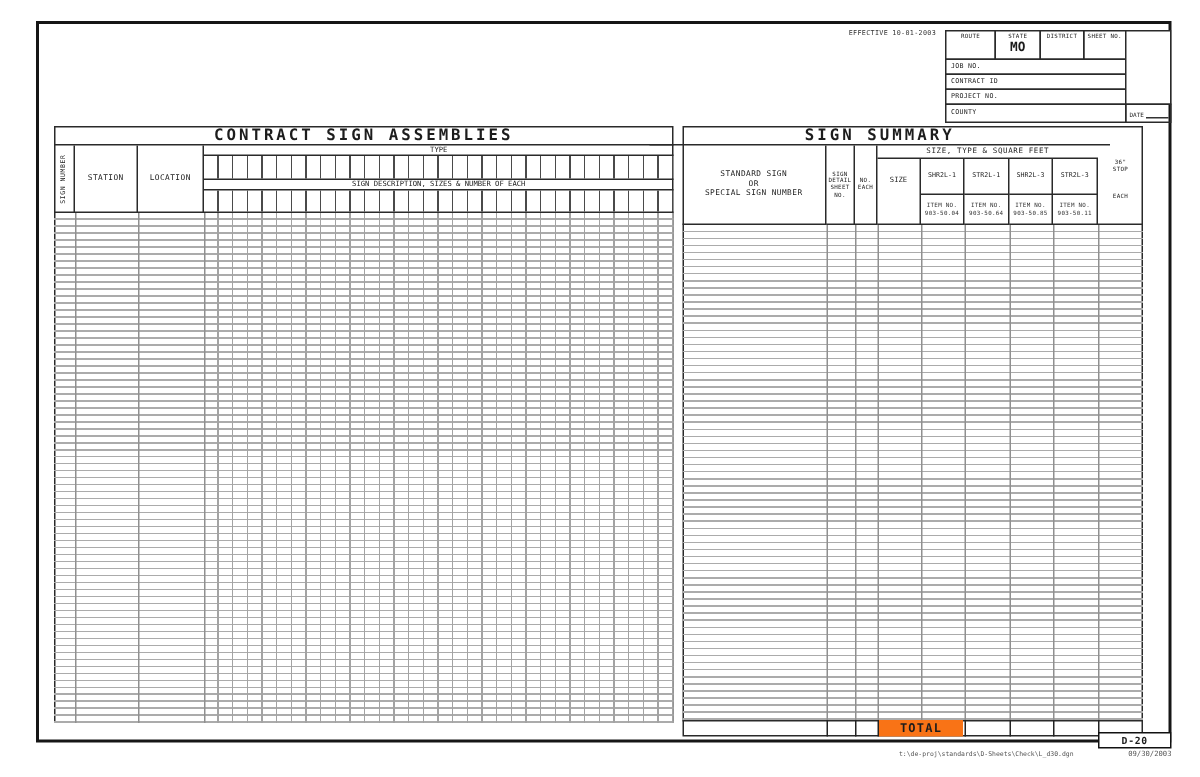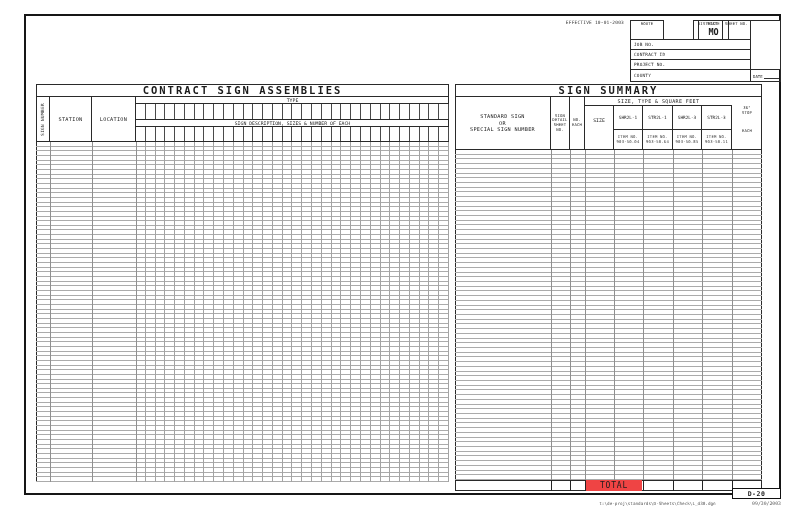--- a/index.html
+++ b/index.html
@@ -31,21 +31,21 @@
 </head>
 <body>
 
 <div class="abs" style="left:24px; top:14px; width:757px; height:481px; border:2px solid #161616;"></div>
 
 <div class="abs t-xs" style="left:498px; top:20px; width:126px; text-align:right; font-size:4.5px; color:#333;">EFFECTIVE 10-01-2003</div>
 
 <div class="abs bdr" style="left:630px; top:20px; width:34px; height:20px;">
   <div class="t-tiny ctr" style="margin-top:1px;">ROUTE</div>
 </div>
-<div class="abs bdr" style="left:698px; top:20px; width:31px; height:20px;">
+<div class="abs bdr" style="left:663px; top:20px; width:31px; height:20px;">
   <div class="t-tiny ctr" style="margin-top:1px;">STATE</div>
   <div class="ctr" style="font-size:8.5px; font-weight:bold; line-height:10px;">MO</div>
 </div>
 <div class="abs bdr" style="left:693px; top:20px; width:30px; height:20px;">
   <div class="t-tiny ctr" style="margin-top:1px;">DISTRICT</div>
 </div>
 <div class="abs bdr" style="left:722px; top:20px; width:29px; height:20px;">
   <div class="t-tiny ctr" style="margin-top:1px;">SHEET NO.</div>
 </div>
 
@@ -84,21 +84,21 @@
 <div class="abs vcells" style="left:136px; top:127px; width:313px; height:15px; border-bottom:1px solid #2a2a2a;"></div>
 
 <div class="abs hlines" style="left:36px; top:142px; width:413px; height:340px;"></div>
 <div class="abs vlines" style="left:136px; top:142px; width:313px; height:340px;"></div>
 <div class="abs thin" style="left:50px; top:142px; height:340px;"></div>
 <div class="abs thin" style="left:92px; top:142px; height:340px;"></div>
 <div class="abs thin" style="left:136px; top:142px; height:340px;"></div>
 
 <div class="abs" style="left:455px; top:84px; width:307px; height:407px; border:1px solid #2a2a2a;"></div>
 
-<div class="abs ctr t-title" style="left:455px; top:84px; width:307px; height:13px; border-bottom:1px solid #2a2a2a;">SIGN SUMMARY</div>
+<div class="abs ctr t-title" style="left:433px; top:84px; width:307px; height:13px; border-bottom:1px solid #2a2a2a;">SIGN SUMMARY</div>
 
 <div class="abs ctr t-sm pre" style="left:455px; top:97px; width:96px; height:53px; border-right:1px solid #2a2a2a; border-bottom:1px solid #2a2a2a;">STANDARD SIGN
 OR
 SPECIAL SIGN NUMBER</div>
 <div class="abs ctr t-tiny pre" style="left:551px; top:97px; width:19px; height:53px; border-right:1px solid #2a2a2a; border-bottom:1px solid #2a2a2a;">SIGN
 DETAIL
 SHEET
 NO.</div>
 <div class="abs ctr t-tiny pre" style="left:570px; top:97px; width:15px; height:53px; border-right:1px solid #2a2a2a; border-bottom:1px solid #2a2a2a;">NO.
 EACH</div>
@@ -140,17 +140,17 @@
 <div class="abs thin" style="left:732px; top:150px; height:330px;"></div>
 
 <div class="abs" style="left:455px; top:480px; width:307px; height:11px; border-top:1px solid #2a2a2a;"></div>
 <div class="abs dark" style="left:551px; top:480px; height:11px;"></div>
 <div class="abs dark" style="left:570px; top:480px; height:11px;"></div>
 <div class="abs dark" style="left:585px; top:480px; height:11px;"></div>
 <div class="abs dark" style="left:643px; top:480px; height:11px;"></div>
 <div class="abs dark" style="left:673px; top:480px; height:11px;"></div>
 <div class="abs dark" style="left:702px; top:480px; height:11px;"></div>
 <div class="abs dark" style="left:732px; top:480px; height:11px;"></div>
-<div class="abs ctr" style="left:586px; top:480px; width:56px; height:11px; font-weight:normal; font-size:8px; letter-spacing:.8px; background:#ef4444;">TOTAL</div>
+<div class="abs ctr" style="left:586px; top:480px; width:56px; height:11px; font-weight:bold; font-size:8px; letter-spacing:.8px; background:#f97316;">TOTAL</div>
 
 <div class="abs ctr" style="left:732px; top:488px; width:49px; height:11px; background:#fff; border:1.5px solid #111; font-size:6.5px; font-weight:bold; letter-spacing:.5px;">D-20</div>
 <div class="abs" style="left:560px; top:501px; width:195px; text-align:center; font-size:4.3px; color:#555;">t:\de-proj\standards\D-Sheets\Check\L_d30.dgn</div>
 <div class="abs" style="left:732px; top:501px; width:49px; text-align:right; font-size:4.8px; color:#555;">09/30/2003</div>
 
 </body></html>

